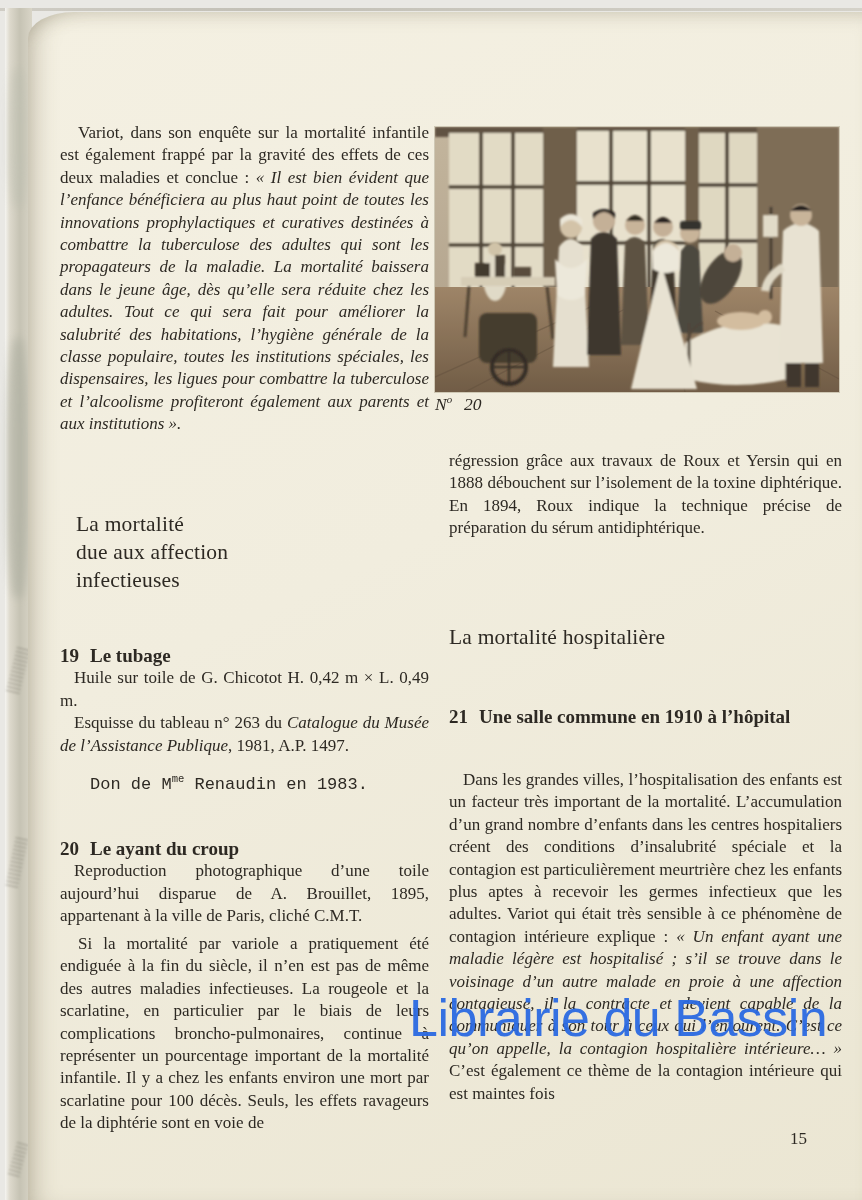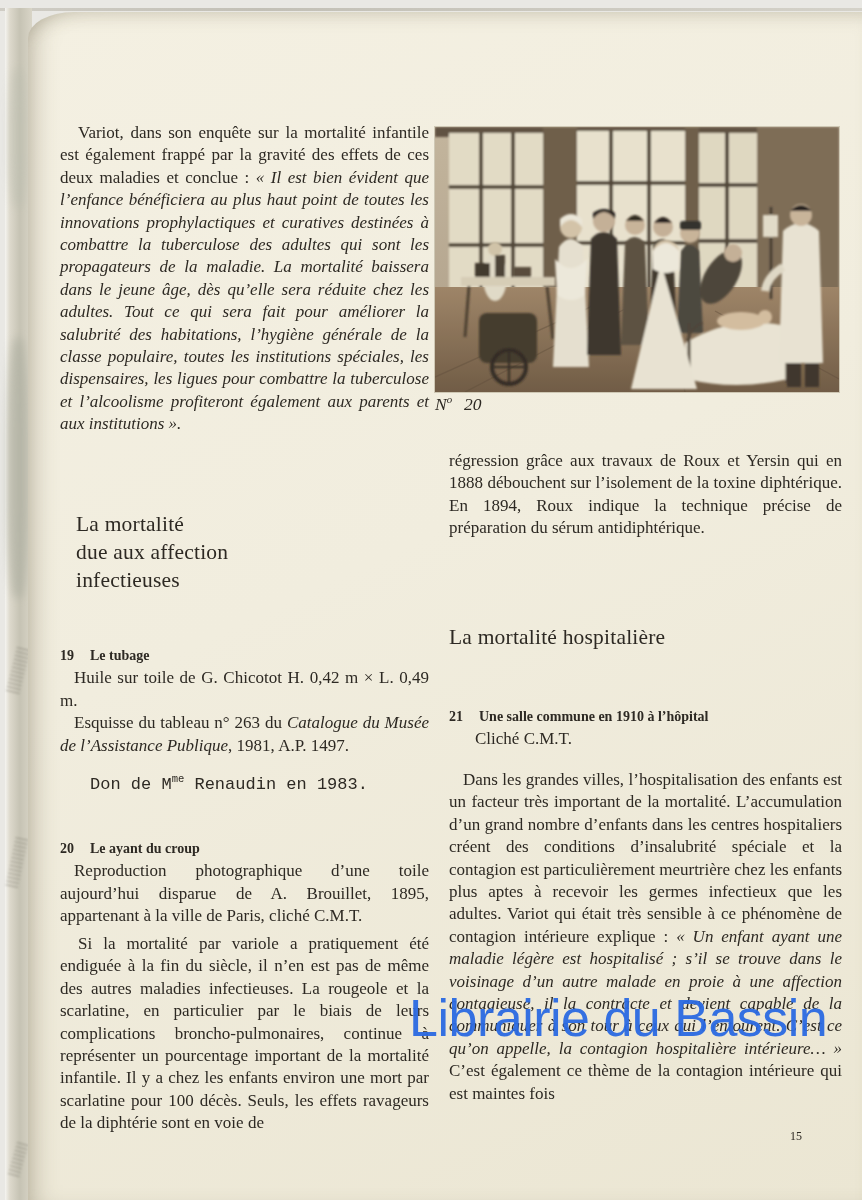--- a/index.html
+++ b/index.html
@@ -26,27 +26,27 @@
     border-top-left-radius:46px 26px;
     box-shadow:inset 20px 0 26px -16px rgba(95,84,60,.38), inset 0 14px 18px -12px rgba(120,110,85,.25);
     color:#2d2923;
   }
   .abs{position:absolute;}
   .body-text{font-size:17px;line-height:22.4px;text-align:justify;}
   .ind1{text-indent:18px;}
   .ind2{text-indent:14px;}
   .it{font-style:italic;}
   .sec-heading{font-size:21.5px;line-height:28px;font-weight:400;letter-spacing:.2px;margin:0;}
-  .item-title{font-size:14px;font-weight:700;}
+  .item-title{font-size:19px;font-weight:700;}
   .item-title .num{display:inline-block;min-width:30px;}
   .item-body p{margin:0;}
   sup{font-size:.62em;vertical-align:super;line-height:0;}
   .caption{font-style:italic;font-size:17.5px;text-align:left;}
   .caption .gap{display:inline-block;width:12px;}
-  .page-num{font-size:12px;}
+  .page-num{font-size:17px;}
   figure{margin:0;}
   .fig-frame{width:404px;height:265px;overflow:hidden;box-shadow:0 0 0 1px rgba(140,128,100,.35);}
   .watermark{
     position:absolute;left:409px;top:988px;
     font-family:"Liberation Sans", sans-serif;
     font-size:52px;font-weight:500;letter-spacing:-0.5px;
     opacity:.95;white-space:nowrap;pointer-events:none;z-index:5;
   }
 </style>
 </head>
@@ -202,21 +202,20 @@
     </figure>
 
     <div class="abs caption" style="left:407px;top:382px;width:398px;"><span>N</span><sup>o</sup><span class="gap"></span><span>20</span></div>
 
     <p class="abs body-text" style="left:421px;top:438px;width:393px;margin:0;">régression grâce aux travaux de Roux et Yersin qui en 1888 débouchent sur l’isolement de la toxine diphtérique. En 1894, Roux indique la technique précise de préparation du sérum antidiphtérique.</p>
 
     <h2 class="abs sec-heading" style="left:421px;top:611px;">La mortalité hospitalière</h2>
 
     <div class="abs item-body body-text" style="left:421px;top:694px;width:393px;">
       <div class="item-title"><span class="num">21</span><span>Une salle commune en 1910 à l’hôpital</span></div>
-      <p style="padding-left:26px;">Cliché C.M.T.</p>
     </div>
 
     <p class="abs body-text ind2" style="left:421px;top:757px;width:393px;margin:0;"><span>Dans les grandes villes, l’hospitalisation des enfants est un facteur très important de la mortalité. L’accumulation d’un grand nombre d’enfants dans les centres hospitaliers créent des conditions d’insalubrité spéciale et la contagion est particulièrement meurtrière chez les enfants plus aptes à recevoir les germes infectieux que les adultes. Variot qui était très sensible à ce phénomène de contagion intérieure explique : </span><span class="it">« Un enfant ayant une maladie légère est hospitalisé ; s’il se trouve dans le voisinage d’un autre malade en proie à une affection contagieuse, il la contracte et devient capable de la communiquer à son tour à ceux qui l’entourent. C’est ce qu’on appelle, la contagion hospitalière intérieure… »</span><span> C’est également ce thème de la contagion intérieure qui est maintes fois</span></p>
 
     <div class="abs page-num" style="left:762px;top:1117px;">15</div>
   </div>
 
   <div class="watermark" style="color: rgb(43, 106, 226);">Librairie du Bassin</div>
 </div>
 

